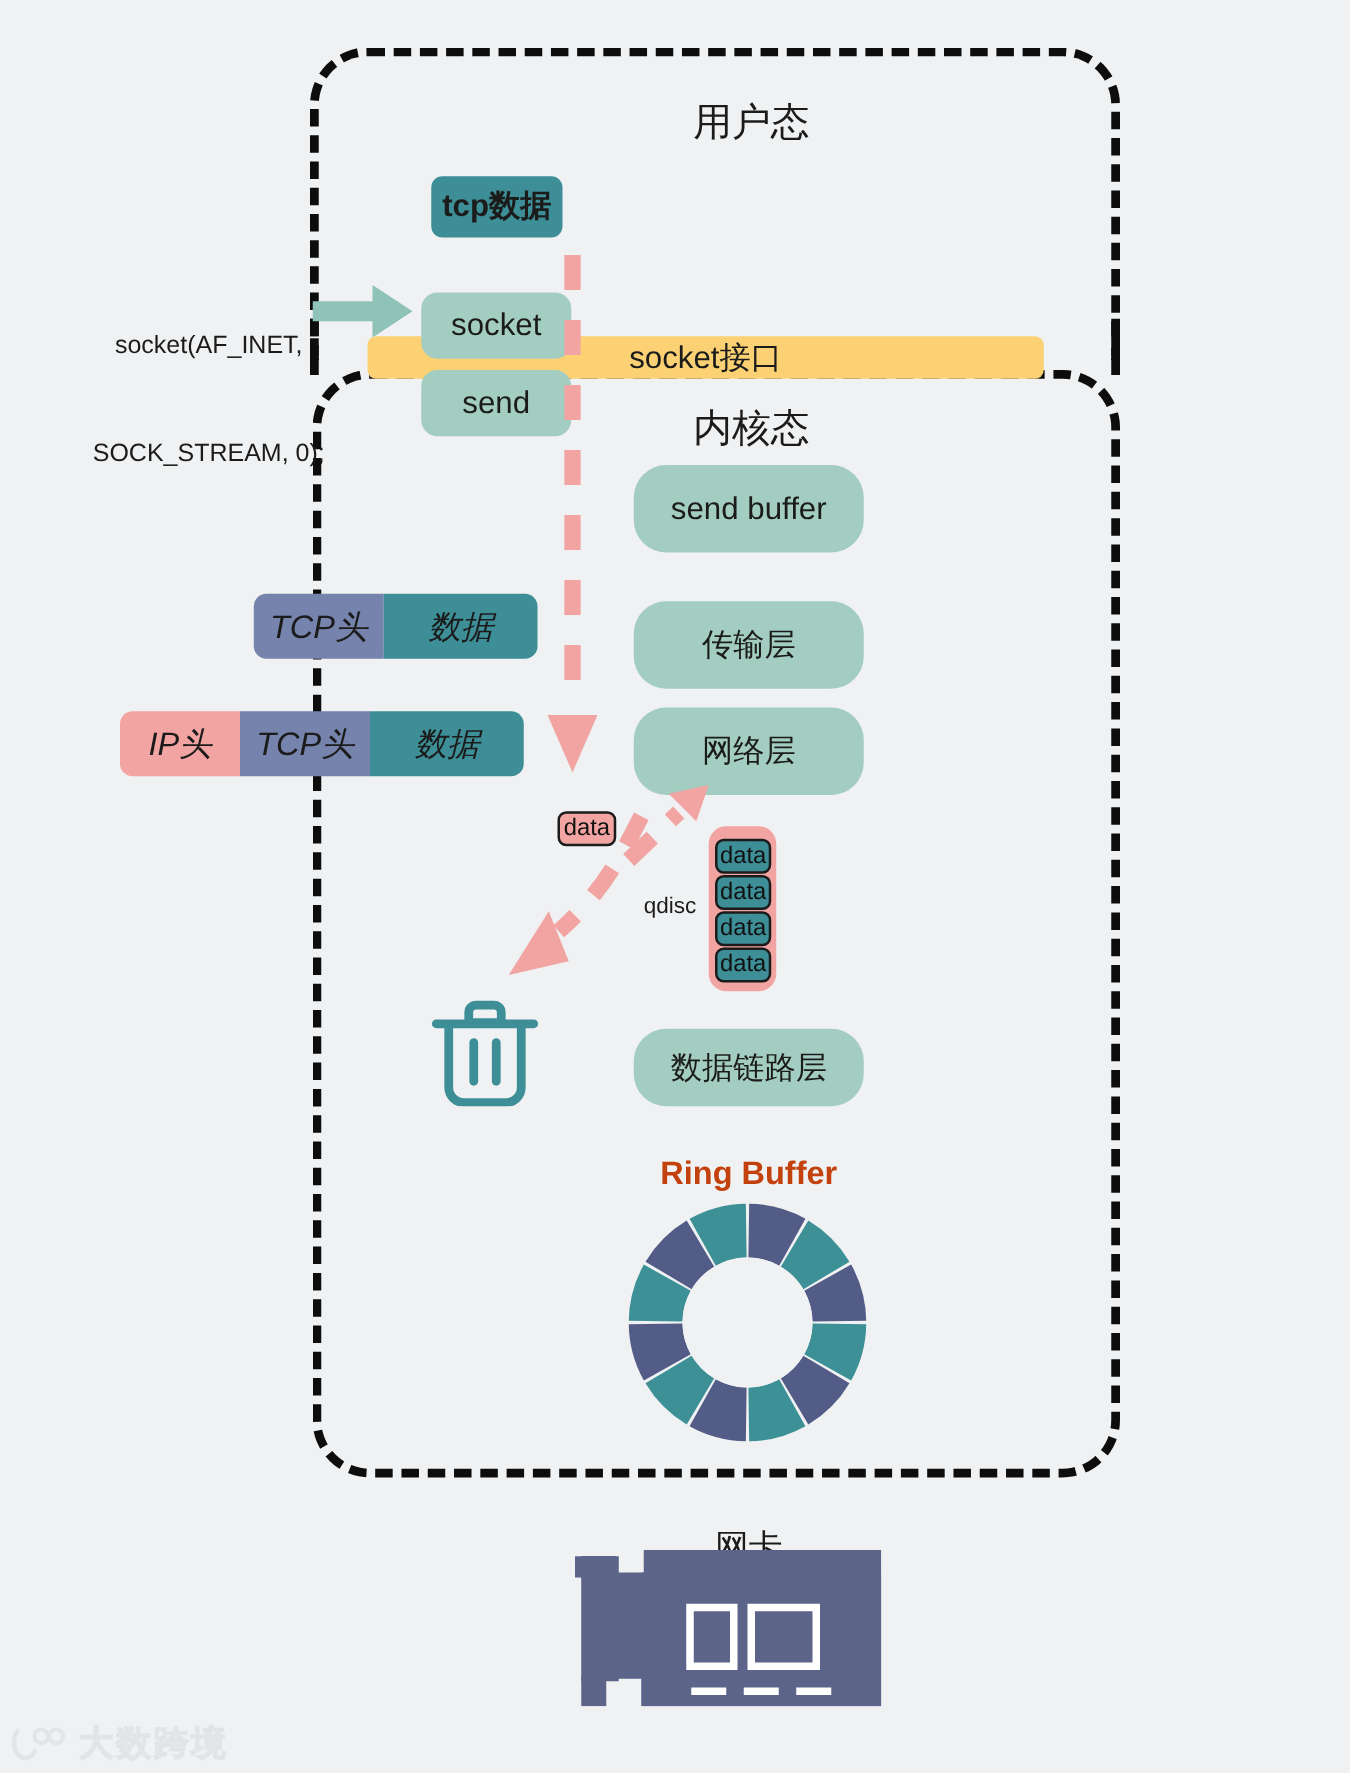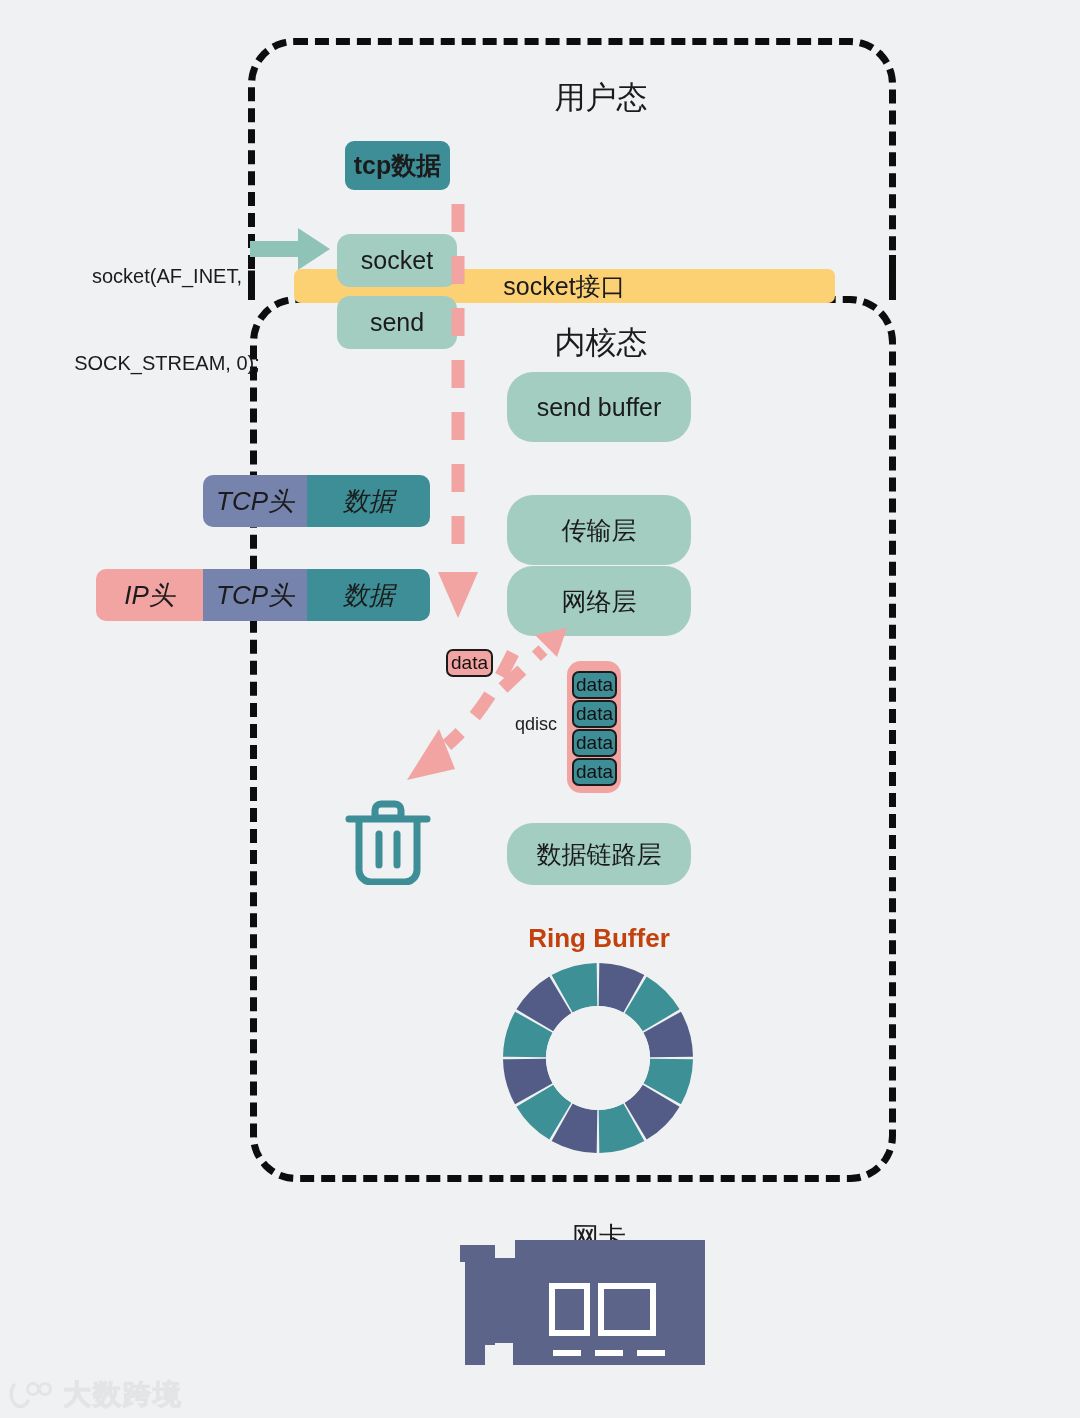--- a/index.html
+++ b/index.html
@@ -158,31 +158,31 @@
 
   <div class="abs box box-mint" style="left:337px; top:234px; width:120px; height:53px;">socket</div>
   <div class="abs box box-mint" style="left:337px; top:296px; width:120px; height:53px;">send</div>
 
   <svg class="abs" style="left:438px; top:200px;" width="50" height="420" viewBox="0 0 50 420">
     <line x1="20" y1="4" x2="20" y2="368" stroke="#f1a4a2" stroke-width="13" stroke-dasharray="28 24" stroke-linecap="butt"></line>
     <path d="M20 418 L0 372 L40 372 Z" fill="#f1a4a2"></path>
   </svg>
 
   <div class="abs box box-layer" style="left:507px; top:372px; width:184px; height:70px;">send buffer</div>
-  <div class="abs box box-layer" style="left:507px; top:495px; width:184px; height:70px;">传输层</div>
+  <div class="abs box box-layer" style="left:507px; top:481px; width:184px; height:70px;">传输层</div>
   <div class="abs box box-layer" style="left:507px; top:566px; width:184px; height:70px;">网络层</div>
   <div class="abs box box-layer" style="left:507px; top:823px; width:184px; height:62px;text-align:right;">数据链路层</div>
 
   <div class="abs" style="left:203px; top:475px; width:227px; height:52px; display:flex;">
     <div class="pkt-seg seg-blue r-left" style="width:104px; height:52px;">TCP头</div>
     <div class="pkt-seg seg-teal r-right" style="width:123px; height:52px;">数据</div>
   </div>
 
   <div class="abs" style="left:96px; top:569px; width:334px; height:52px; display:flex;">
-    <div class="pkt-seg seg-pink r-left" style="width:107px; height:52px;">IP头</div>
+    <div class="pkt-seg seg-pink r-left" style="width:96px; height:52px;">IP头</div>
     <div class="pkt-seg seg-blue" style="width:104px; height:52px;">TCP头</div>
     <div class="pkt-seg seg-teal r-right" style="width:123px; height:52px;">数据</div>
   </div>
 
   <svg class="abs" style="left:495px; top:625px;" width="80" height="70" viewBox="0 0 80 70">
     <line x1="8" y1="63" x2="48" y2="25" stroke="#f1a4a2" stroke-width="13" stroke-dasharray="26 20" stroke-linecap="butt"></line>
     <path d="M72 3 L40 10 L62 32 Z" fill="#f1a4a2"></path>
   </svg>
 
   <svg class="abs" style="left:395px; top:645px;" width="160" height="140" viewBox="0 0 160 140">

